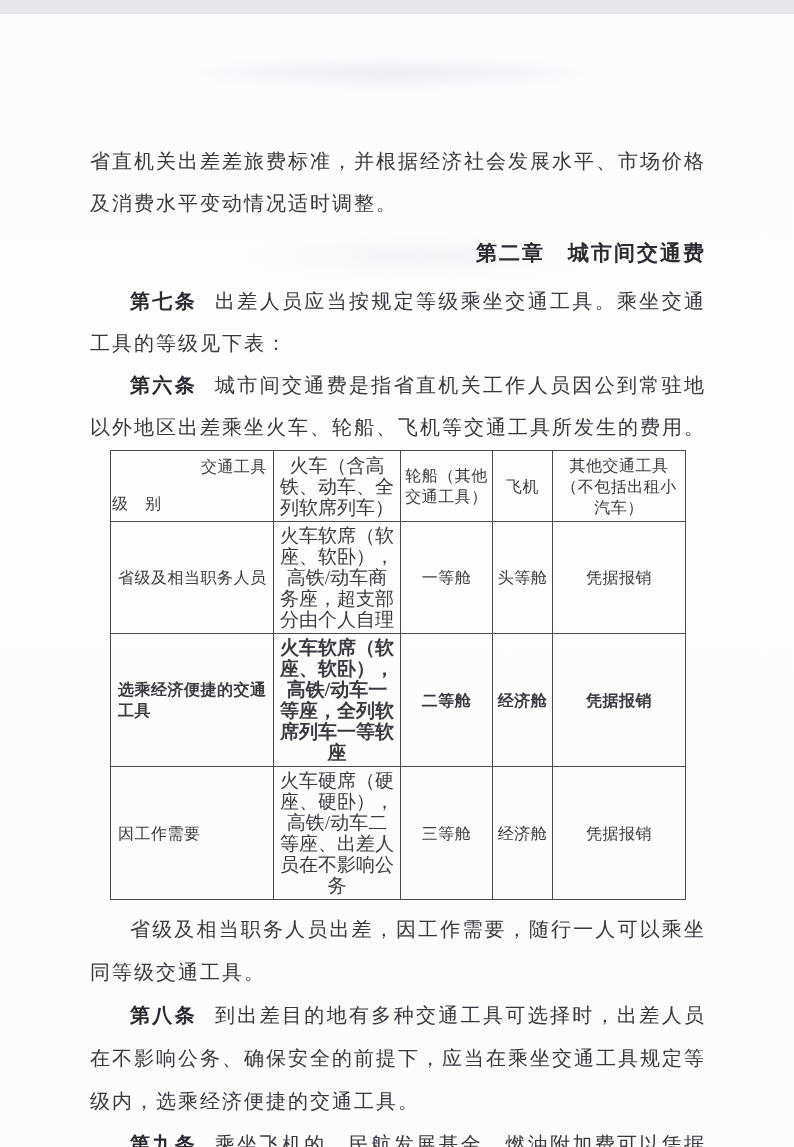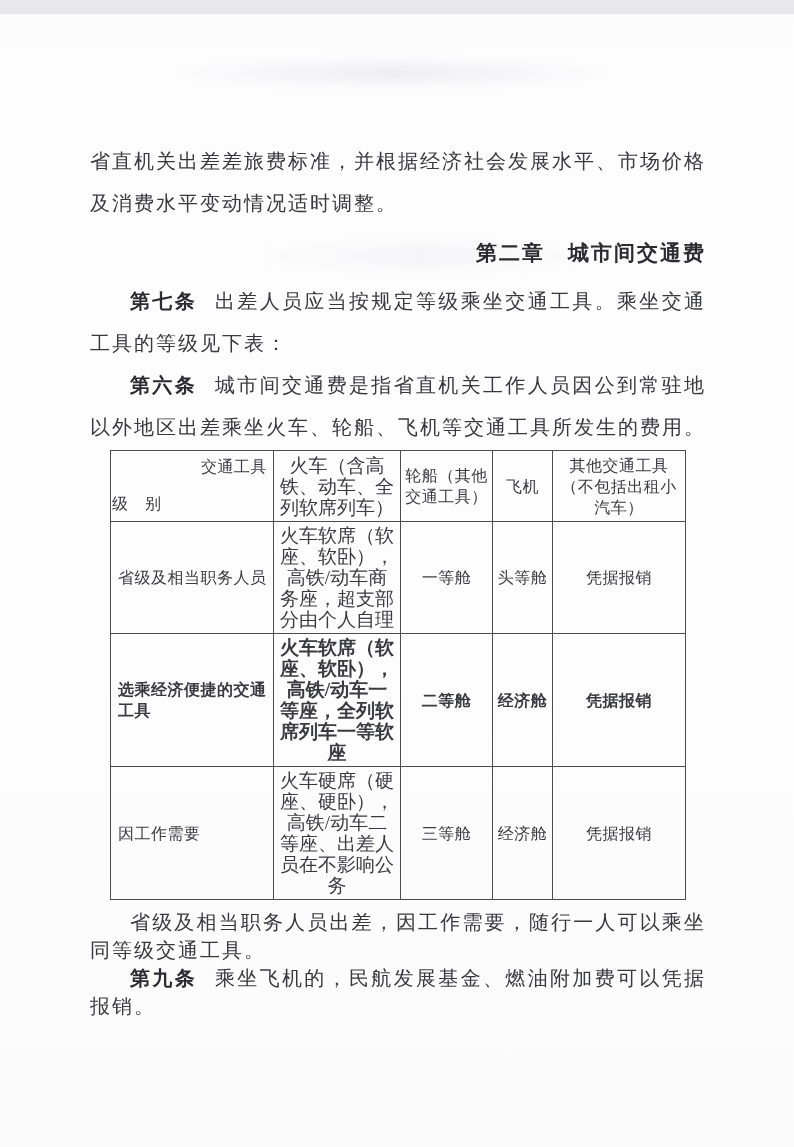--- a/index.html
+++ b/index.html
@@ -25,21 +25,21 @@
     filter: blur(3px);
   }
   .content { position: absolute; left: 90px; top: 126px; width: 616px; }
   p { margin: 0; }
   .body {
     font-size: 20px;
     line-height: 42px;
     letter-spacing: 2px;
     text-align: justify;
   }
-  .lower { line-height: 28px; }
+  .lower { line-height: 43px; }
   .indent { text-indent: 2em; }
   .artnum {
     font-weight: bold;
     font-family: "Liberation Sans", "DejaVu Sans", sans-serif;
     color: #2b2b31;
     margin-right: 0.9em;
   }
   .chapter {
     font-size: 21px;
     font-weight: bold;
@@ -134,17 +134,18 @@
         <td>三等舱</td>
         <td>经济舱</td>
         <td>凭据报销</td>
       </tr>
     </tbody>
       </table>
 
     <p class="body indent lower after-table">省级及相当职务人员出差，因工作需要，随行一人可以乘坐同等级交通工具。</p>
 
 
+    <p class="body indent lower"><span class="artnum">第八条</span><span>到出差目的地有多种交通工具可选择时，出差人员在不影响公务、确保安全的前提下，应当在乘坐交通工具规定等级内，选乘经济便捷的交通工具。</span></p>
 
     <p class="body indent lower"><span class="artnum">第九条</span><span>乘坐飞机的，民航发展基金、燃油附加费可以凭据报销。</span></p>
 
   </div>
 </div>
 
 </body></html>

